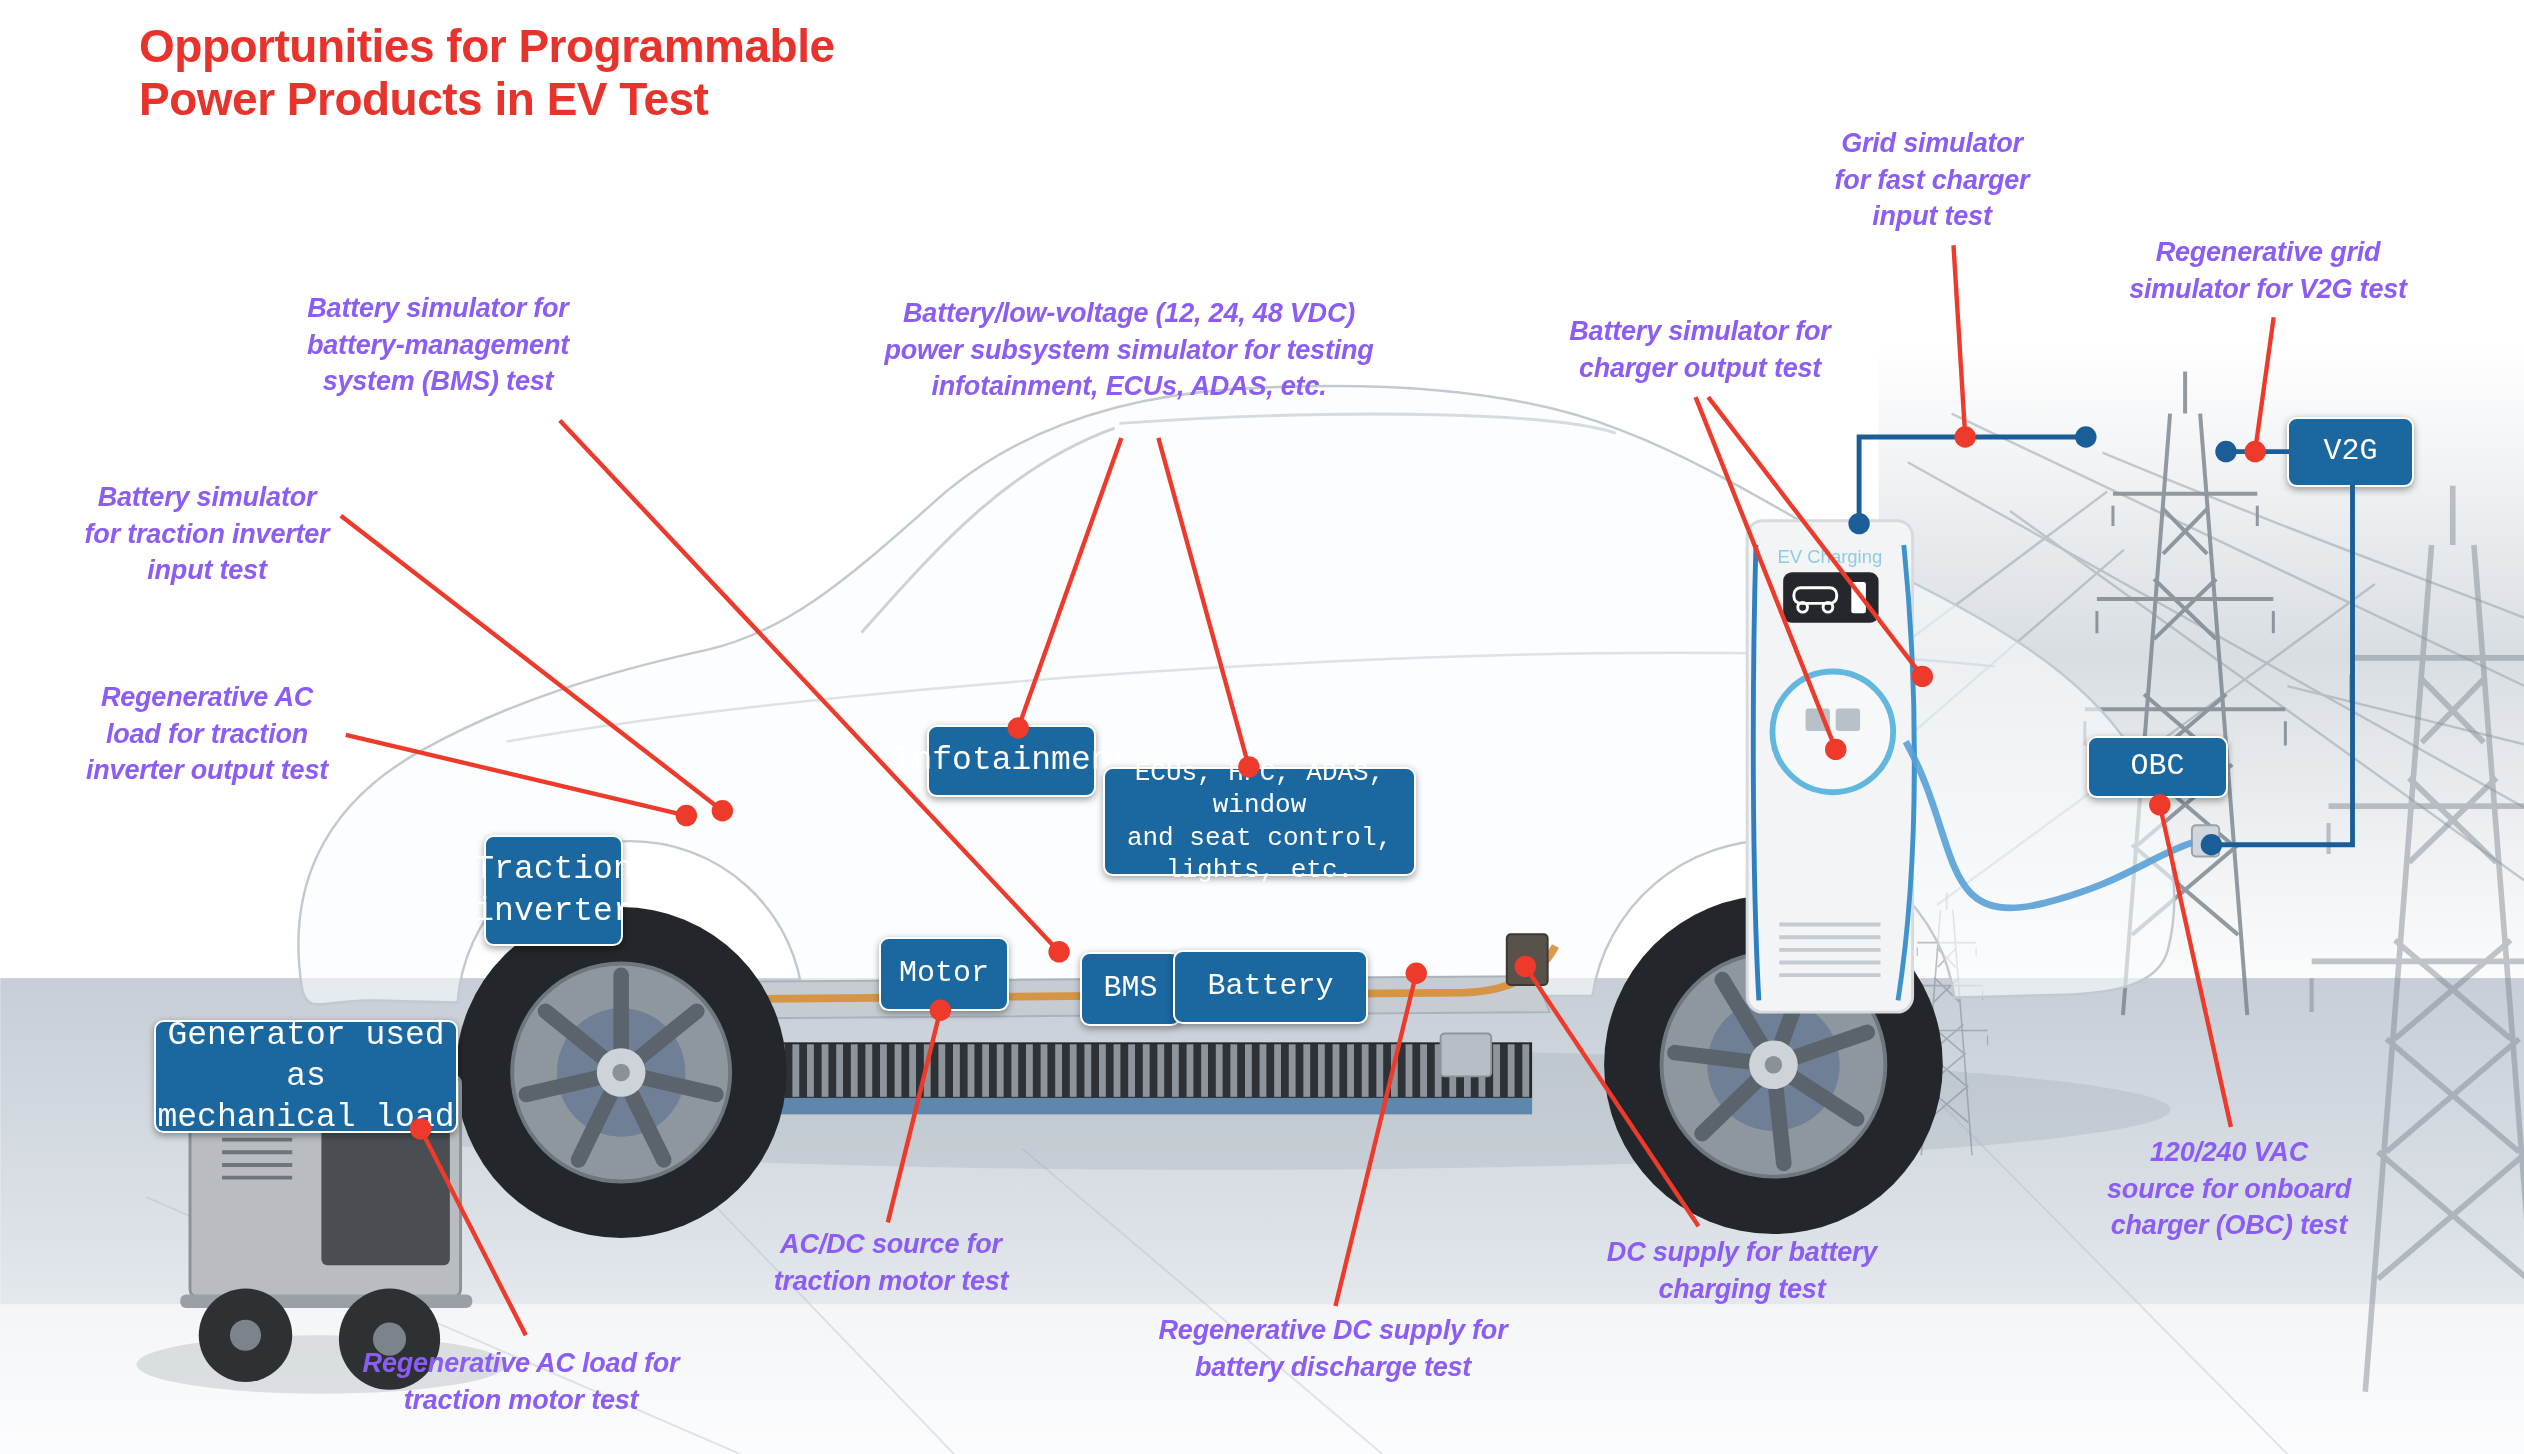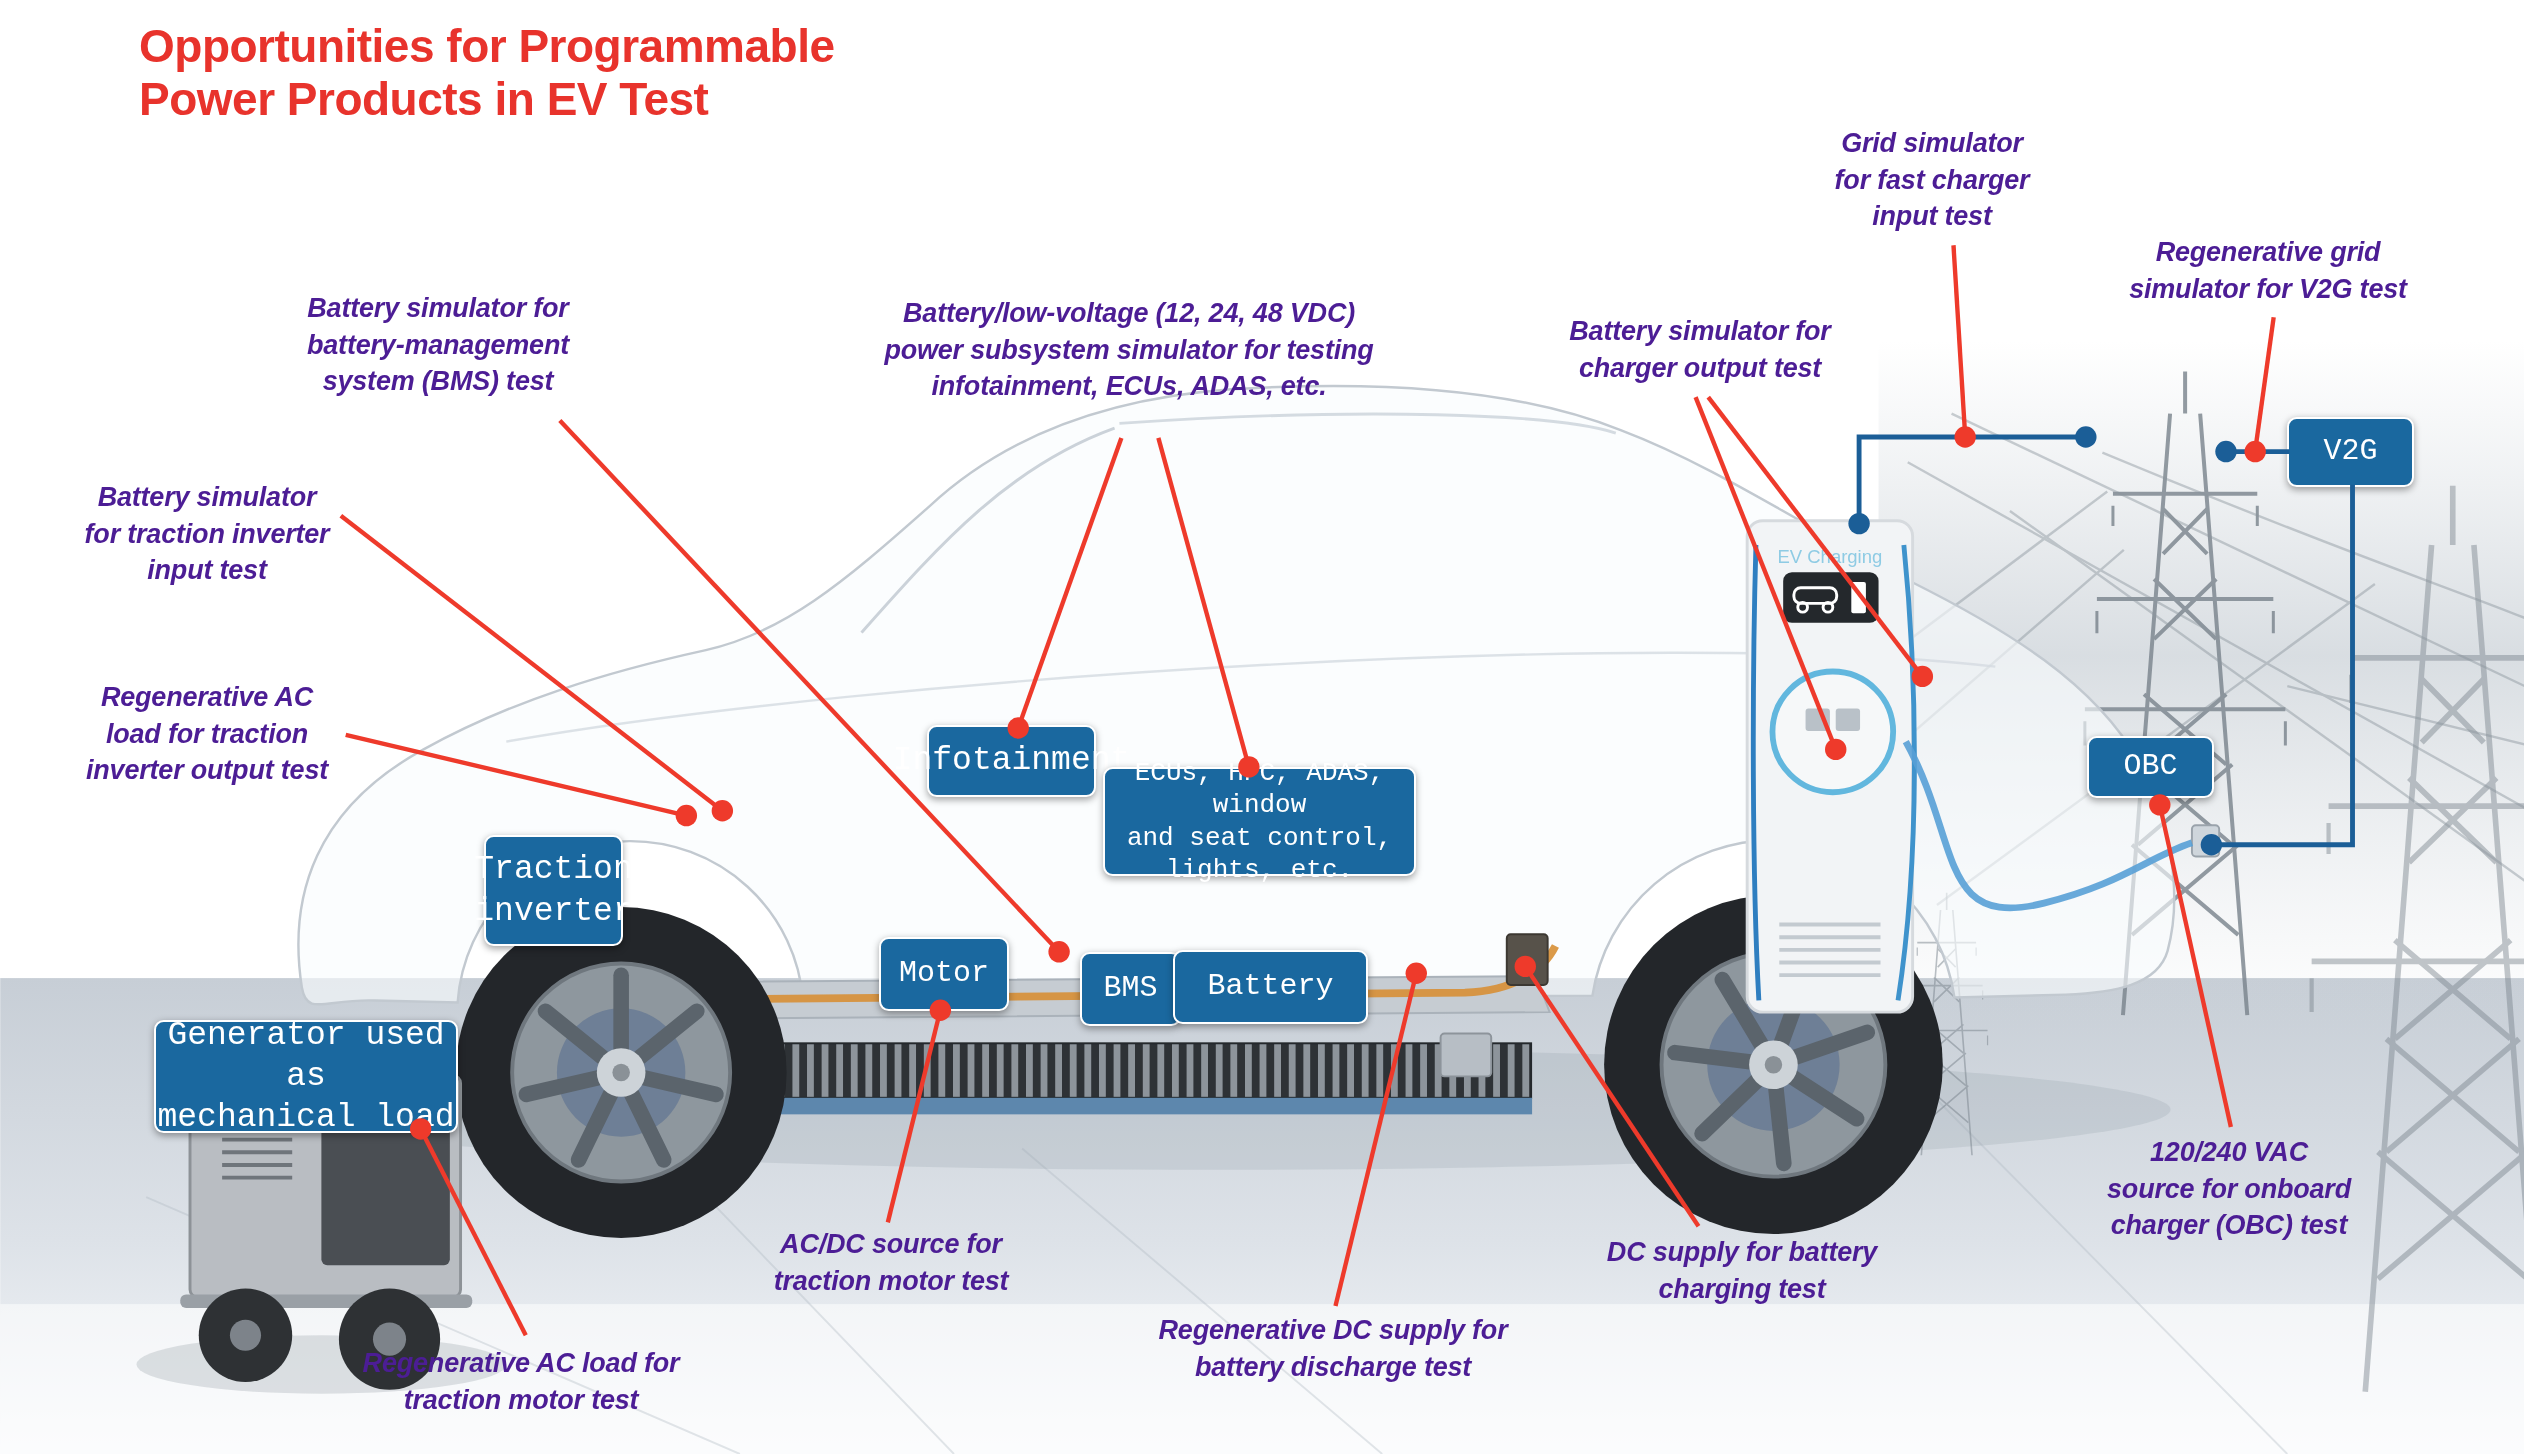--- a/index.html
+++ b/index.html
@@ -11,21 +11,21 @@
   #connectors{position:absolute;left:0;top:0;z-index:3;pointer-events:none;}
   .page-title{
     position:absolute;left:139px;top:19.5px;z-index:4;
     font-size:46px;line-height:1.16;font-weight:700;color:#e8332c;
     white-space:pre-line;letter-spacing:-0.5px;
   }
   .ann{
     position:absolute;z-index:4;transform:translateX(-50%);
     width:max-content;text-align:center;white-space:pre-line;
     font-style:italic;font-weight:600;font-size:27px;line-height:1.36;
-    color:#4c1d95;letter-spacing:-0.2px;
+    color:#8b5cf6;letter-spacing:-0.2px;
   }
   .label-box{
     position:absolute;z-index:2;display:flex;align-items:center;justify-content:center;
     background:#1a689f;border:2.9px solid #ffffff;border-radius:9.7px;
     box-shadow:0 2.9px 7.8px rgba(0,0,0,.35);box-sizing:border-box;font-family:Liberation Mono, monospace;
   }
   .label-box span{
     color:#ffffff;font-size:33px;line-height:1.25;text-align:center;white-space:pre-line;
   }
   .label-box.small span{font-size:30px;}
@@ -215,21 +215,21 @@
     <span>ECUs, HPC, ADAS, window
 and seat control, lights, etc.</span>
     </div>
   <div class="label-box" style="left:154px;top:1020px;width:304px;height:113px">
     <span>Generator used as
 mechanical load</span>
     </div>
   <div class="label-box small" style="left:2287px;top:417px;width:127px;height:70px">
     <span>V2G</span>
     </div>
-  <div class="label-box small" style="left:2087px;top:736px;width:127px;height:62px">
+  <div class="label-box small" style="left:2087px;top:736px;width:141px;height:62px">
     <span>OBC</span>
     </div>
 
   <svg id="connectors" width="2525" height="1454" viewBox="0 0 2594 1494">
     <g stroke="#ee3a2b" stroke-width="4.5">
       <line x1="575" y1="432" x2="1088" y2="978"></line>
       <line x1="1152" y1="450" x2="1046" y2="748"></line>
       <line x1="1190" y1="450" x2="1283" y2="788"></line>
       <line x1="350" y1="530" x2="742" y2="833"></line>
       <line x1="355" y1="755" x2="705" y2="838"></line>

